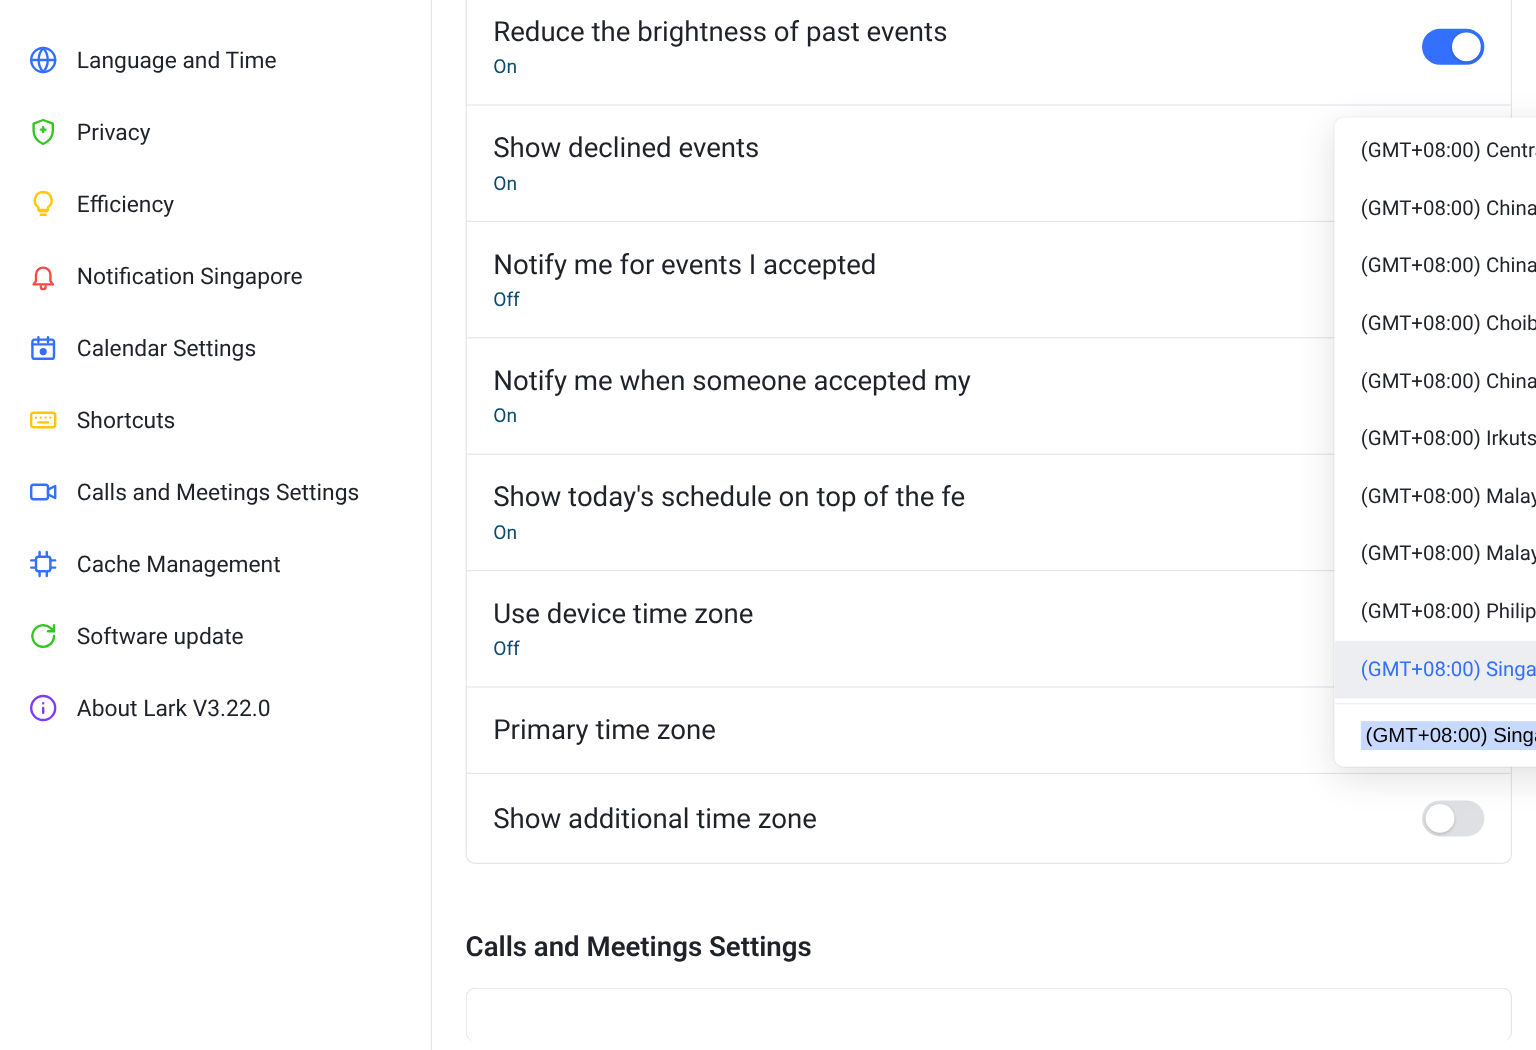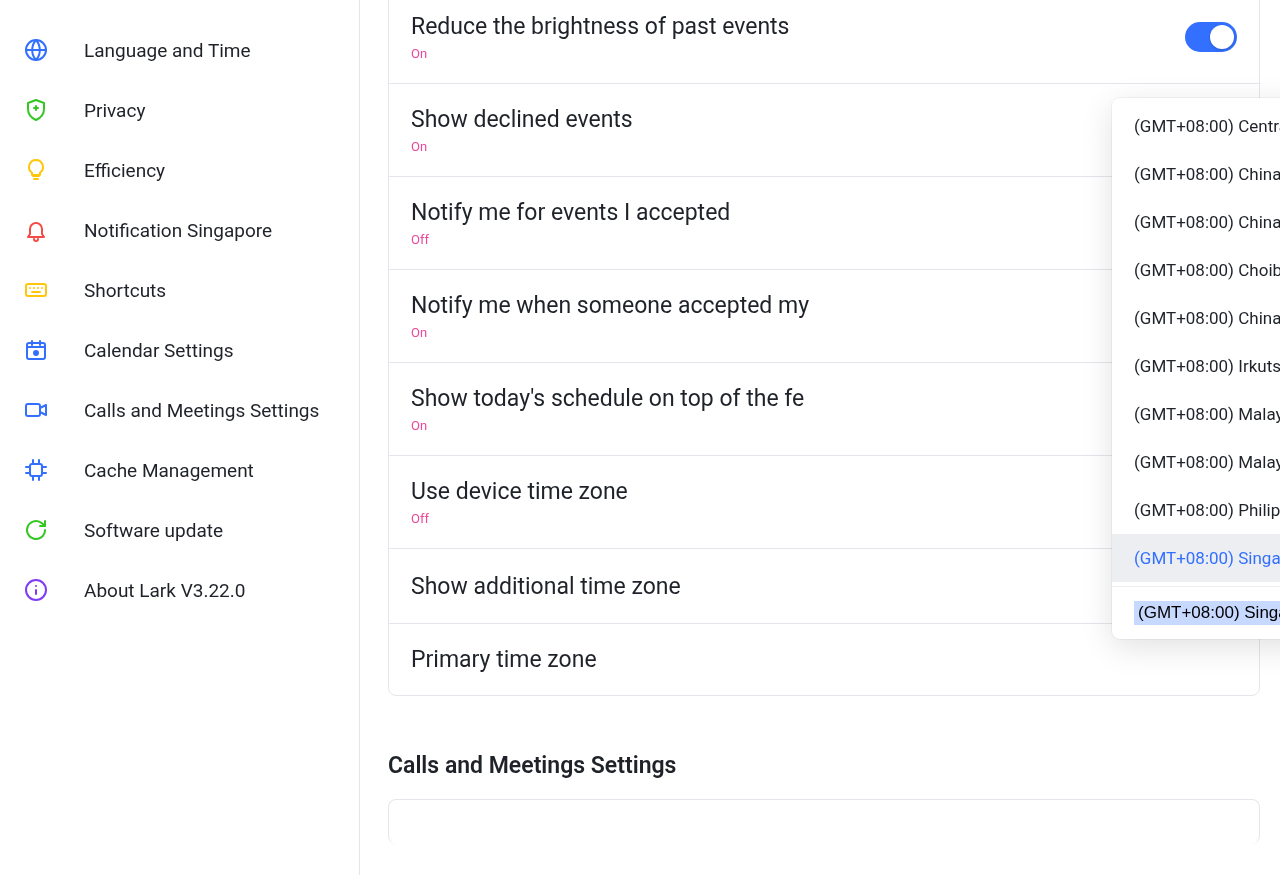--- a/index.html
+++ b/index.html
@@ -16,21 +16,21 @@
 
 
 .sidebar {
   width: 360px;
   border-right: 1px solid #e5e6eb;
   padding: 20px 0 20px 16px;
 }
 .nav-item {
   display: flex;
   align-items: center;
-  gap: 36px;
+  gap: 16px;
   padding: 18px 8px;
   cursor: pointer;
   font-size: 19px;
   color: #1f2329;
 }
 .nav-item .ic {
   width: 24px;
   height: 24px;
   display: flex;
   align-items: center;
@@ -54,21 +54,21 @@
 .row {
   display: flex;
   align-items: center;
   justify-content: space-between;
   padding: 22px 22px;
   border-bottom: 1px solid #e5e6eb;
 }
 .row:last-child { border-bottom: none; }
 .row-left { flex: 1; min-width: 0; }
 .row-title { font-size: 23px; color: #1f2329; white-space: nowrap; overflow: hidden; text-overflow: ellipsis; }
-.row-sub { font-size: 13px; color: #ec4899; margin-top: 6px; }
+.row-sub { font-size: 16px; color: #0c4a6e; margin-top: 6px; }
 
 .toggle {
   width: 52px;
   height: 30px;
   border-radius: 15px;
   position: relative;
   flex-shrink: 0;
 }
 .toggle.on { background: #3370ff; }
 .toggle.off { background: #dee0e3; }
@@ -170,39 +170,39 @@
       <div class="nav-item">
         <span class="ic">
           <svg width="24" height="24" viewBox="0 0 24 24" fill="none" stroke="#f54a45" stroke-width="2" stroke-linecap="round" stroke-linejoin="round">
             <path d="M18 16v-5a6 6 0 10-12 0v5l-2 3h16l-2-3zM10 21a2 2 0 004 0"></path>
           </svg>
         </span>
         <span>Notification Singapore</span>
       </div>
       <div class="nav-item">
         <span class="ic">
-          <svg width="24" height="24" viewBox="0 0 24 24" fill="none" stroke="#ffc60a" stroke-width="2" stroke-linecap="round" stroke-linejoin="round">
-            <rect x="2" y="6" width="20" height="12" rx="2"></rect>
-            <path d="M6 10h0M10 10h0M14 10h0M18 10h0M8 14h8"></path>
-          </svg>
-        </span>
-        <span>Shortcuts</span>
-      </div>
-      <div class="nav-item">
-        <span class="ic">
           <svg width="24" height="24" viewBox="0 0 24 24" fill="none" stroke="#3370ff" stroke-width="2" stroke-linecap="round" stroke-linejoin="round">
             <rect x="3" y="5" width="18" height="16" rx="2"></rect>
             <path d="M3 9h18M8 3v4M16 3v4"></path>
             <circle cx="12" cy="15" r="2" fill="#3370ff"></circle>
           </svg>
         </span>
         <span>Calendar Settings</span>
       </div>
       <div class="nav-item">
         <span class="ic">
+          <svg width="24" height="24" viewBox="0 0 24 24" fill="none" stroke="#ffc60a" stroke-width="2" stroke-linecap="round" stroke-linejoin="round">
+            <rect x="2" y="6" width="20" height="12" rx="2"></rect>
+            <path d="M6 10h0M10 10h0M14 10h0M18 10h0M8 14h8"></path>
+          </svg>
+        </span>
+        <span>Shortcuts</span>
+      </div>
+      <div class="nav-item">
+        <span class="ic">
           <svg width="24" height="24" viewBox="0 0 24 24" fill="none" stroke="#3370ff" stroke-width="2" stroke-linecap="round" stroke-linejoin="round">
             <rect x="2" y="6" width="14" height="12" rx="2"></rect>
             <path d="M16 10l6-3v10l-6-3z"></path>
           </svg>
         </span>
         <span>Calls and Meetings Settings</span>
       </div>
       <div class="nav-item">
         <span class="ic">
           <svg width="24" height="24" viewBox="0 0 24 24" fill="none" stroke="#3370ff" stroke-width="2" stroke-linecap="round" stroke-linejoin="round">
@@ -272,29 +272,29 @@
         </div>
         <div class="row">
           <div class="row-left">
             <div class="row-title">Use device time zone</div>
             <div class="row-sub">Off</div>
           </div>
           <div class="toggle off" style="visibility: hidden;"></div>
         </div>
         <div class="row">
           <div class="row-left">
+            <div class="row-title">Primary time zone</div>
+          </div>
+        </div>
+        <div class="row">
+          <div class="row-left">
             <div class="row-title">Show additional time zone</div>
           </div>
           <div class="toggle off">
             <div class="knob"></div>
-          </div>
-        </div>
-        <div class="row">
-          <div class="row-left">
-            <div class="row-title">Primary time zone</div>
           </div>
         </div>
       </div>
     <div class="section-title">Calls and Meetings Settings</div>
     <div class="card2">
       <div class="row" style="border-bottom:none;">
         
         
       </div>
     </div>

